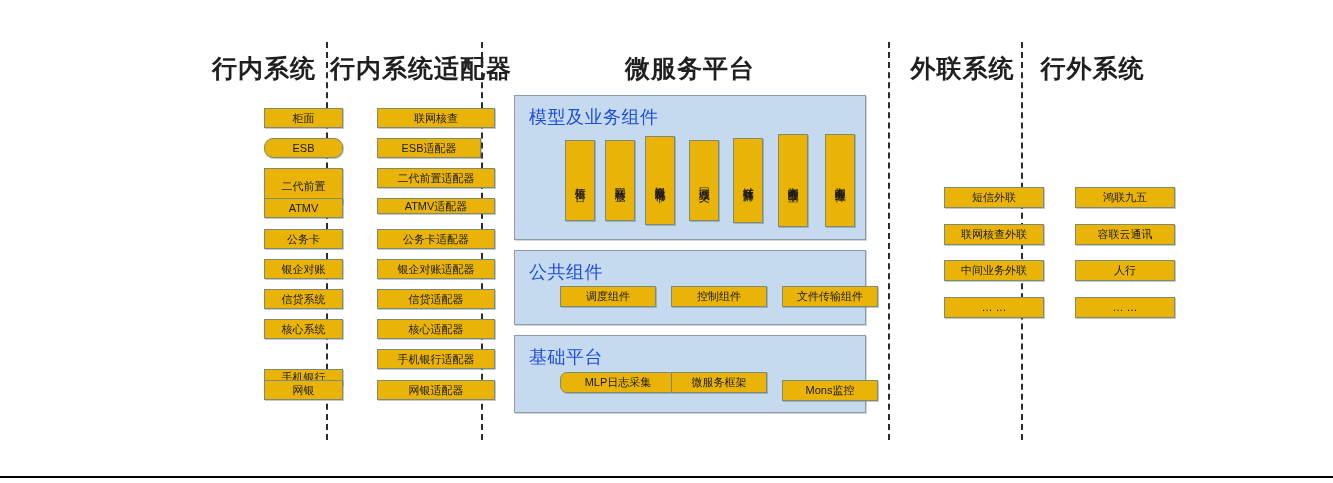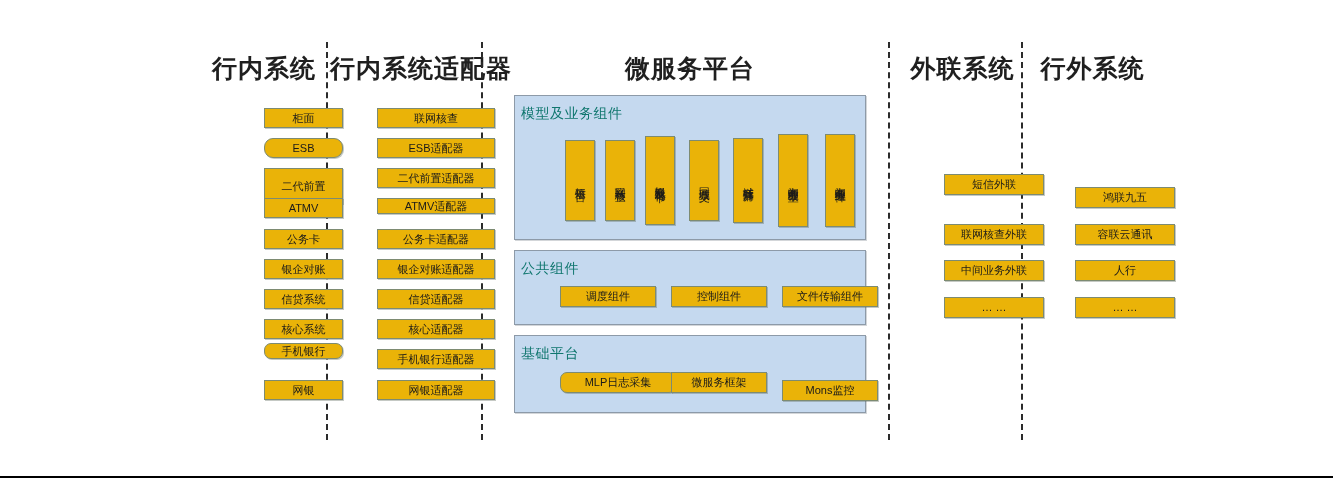--- a/index.html
+++ b/index.html
@@ -69,24 +69,24 @@
   
   .panel {
     position: absolute;
     background: #c5d9ef;
     border: 1px solid #8d9aa8;
     box-sizing: border-box;
     box-shadow: 1px 1px 0 rgba(110,120,130,0.3);
   }
   .panel-label {
     position: absolute;
-    left: 6px;
+    left: 14px;
     top: 9px;
-    font-size: 14px;
-    color: #0f766e;
+    font-size: 18px;
+    color: #1d4ed8;
     font-weight: normal;
     letter-spacing: 0.5px;
   }
 
   
   .footer-rule {
     position: absolute;
     left: 0;
     right: 0;
     top: 476px;
@@ -110,25 +110,25 @@
   <div class="vsep" style="left:1021px;"></div>
 
   <div class="node" style="left:232px; top:108px;  width:79px; height:20px;">柜面</div>
   <div class="node" style="left:232px; top:138px;  width:79px; height:20px;border-radius:9px;">ESB</div>
   <div class="node" style="left:232px; top:168px;  width:79px; height:36px;">二代前置</div>
   <div class="node" style="left:232px; top:198px;  width:79px; height:20px;">ATMV</div>
   <div class="node" style="left:232px; top:229px;  width:79px; height:20px;">公务卡</div>
   <div class="node" style="left:232px; top:259px;  width:79px; height:20px;">银企对账</div>
   <div class="node" style="left:232px; top:289px;  width:79px; height:20px;">信贷系统</div>
   <div class="node" style="left:232px; top:319px;  width:79px; height:20px;">核心系统</div>
-  <div class="node" style="left:232px; top:343px;  width:79px; height:16px;border-radius:7px;">手机银行</div>
+  <div class="node" style="left:232px; top:369px;  width:79px; height:16px;">手机银行</div>
   <div class="node" style="left:232px; top:380px;  width:79px; height:20px;">网银</div>
 
   <div class="node" style="left:345px; top:108px; width:118px; height:20px;">联网核查</div>
-  <div class="node" style="left:345px; top:138px; width:118px; height:20px;">ESB适配器</div>
+  <div class="node" style="left:345px; top:138px; width:104px; height:20px;">ESB适配器</div>
   <div class="node" style="left:345px; top:168px; width:118px; height:20px;">二代前置适配器</div>
   <div class="node" style="left:345px; top:198px; width:118px; height:16px;">ATMV适配器</div>
   <div class="node" style="left:345px; top:229px; width:118px; height:20px;">公务卡适配器</div>
   <div class="node" style="left:345px; top:259px; width:118px; height:20px;">银企对账适配器</div>
   <div class="node" style="left:345px; top:289px; width:118px; height:20px;">信贷适配器</div>
   <div class="node" style="left:345px; top:319px; width:118px; height:20px;">核心适配器</div>
   <div class="node" style="left:345px; top:349px; width:118px; height:20px;">手机银行适配器</div>
   <div class="node" style="left:345px; top:380px; width:118px; height:20px;">网银适配器</div>
 
   <div class="panel" style="left:514px; top:95px; width:352px; height:145px;">
@@ -149,21 +149,21 @@
   <div class="node" style="left:639px; top:286px; width:96px; height:21px;">控制组件</div>
   <div class="node" style="left:750px; top:286px; width:96px; height:21px;">文件传输组件</div>
 
   <div class="panel" style="left:514px; top:335px; width:352px; height:78px;">
     <div class="panel-label">基础平台</div>
   </div>
   <div class="node" style="left:528px; top:372px; width:116px; height:21px;border-radius:7px;">MLP日志采集</div>
   <div class="node" style="left:639px; top:372px; width:96px; height:21px;">微服务框架</div>
   <div class="node" style="left:750px; top:380px; width:96px; height:21px;">Mons监控</div>
 
-  <div class="node" style="left:912px; top:174px; width:100px; height:21px;text-align:center;">短信外联</div>
+  <div class="node" style="left:912px; top:187px; width:100px; height:21px;text-align:center;">短信外联</div>
   <div class="node" style="left:912px; top:224px; width:100px; height:21px;">联网核查外联</div>
   <div class="node" style="left:912px; top:260px; width:100px; height:21px;">中间业务外联</div>
   <div class="node" style="left:912px; top:297px; width:100px; height:21px;">… …</div>
 
   <div class="node" style="left:1043px; top:187px; width:100px; height:21px;">鸿联九五</div>
   <div class="node" style="left:1043px; top:224px; width:100px; height:21px;">容联云通讯</div>
   <div class="node" style="left:1043px; top:260px; width:100px; height:21px;">人行</div>
   <div class="node" style="left:1043px; top:297px; width:100px; height:21px;">… …</div>
 
   <div class="footer-rule"></div>

